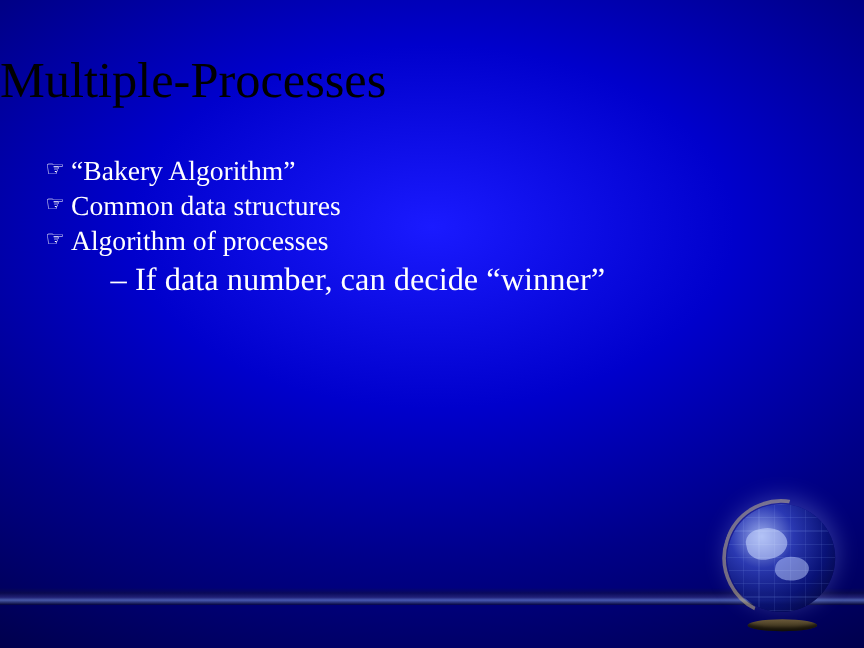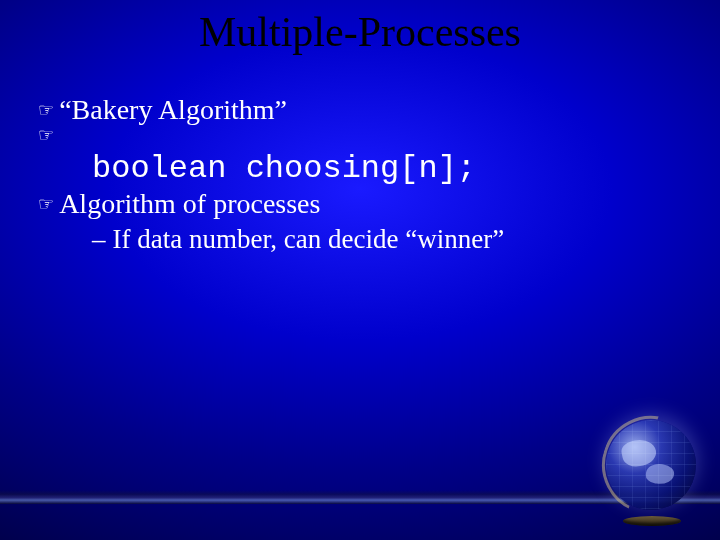--- a/index.html
+++ b/index.html
@@ -6,22 +6,21 @@
   html, body { width: 720px; height: 540px; overflow: hidden; }
   body {
     background: radial-gradient(ellipse 100% 80% at 50% 35%, #1a1aff 0%, #0000cc 35%, #000088 65%, #000044 100%);
     font-family: "Times New Roman", Times, serif;
     position: relative;
   }
   .title {
     color: #000000;
     font-size: 42px;
     font-weight: 400;
-    text-align: center;
-    padding-top: 8px;
+    padding-top: 44px;
     letter-spacing: 0px;
   }
   .content {
     padding-left: 38px;
     padding-top: 38px;
     color: #ffffff;
   }
   .bullet-row {
     display: flex;
     align-items: baseline;
@@ -29,21 +28,21 @@
   }
   .bullet-icon {
     font-size: 18px;
     margin-right: 5px;
     color: #ffffff;
     line-height: 1;
     position: relative;
     top: -3px;
   }
   .bullet-text {
-    font-size: 28px;
+    font-size: 23px;
     color: #ffffff;
     font-family: "Times New Roman", Times, serif;
   }
   .code-line {
     font-family: "Courier New", Courier, monospace;
     font-size: 32px;
     color: #ffffff;
     padding-left: 54px;
     margin-bottom: 1px;
     letter-spacing: 0px;
@@ -133,23 +132,23 @@
 
 <div class="content">
 
   <div class="bullet-row">
     <span class="bullet-icon">☞</span>
     <span class="bullet-text">“Bakery Algorithm”</span>
   </div>
 
   <div class="bullet-row">
     <span class="bullet-icon">☞</span>
+    <span class="bullet-text">Common data structures</span>
   </div>
 
-  <div class="code-line">boolean choosing[n];</div>
 
   <div class="bullet-row">
     <span class="bullet-icon">☞</span>
     <span class="bullet-text">Algorithm of processes</span>
   </div>
 
   <div class="sub-row">
     <span class="sub-dash">–</span>
     <span class="sub-text">If data number, can decide “winner”</span>
   </div>

